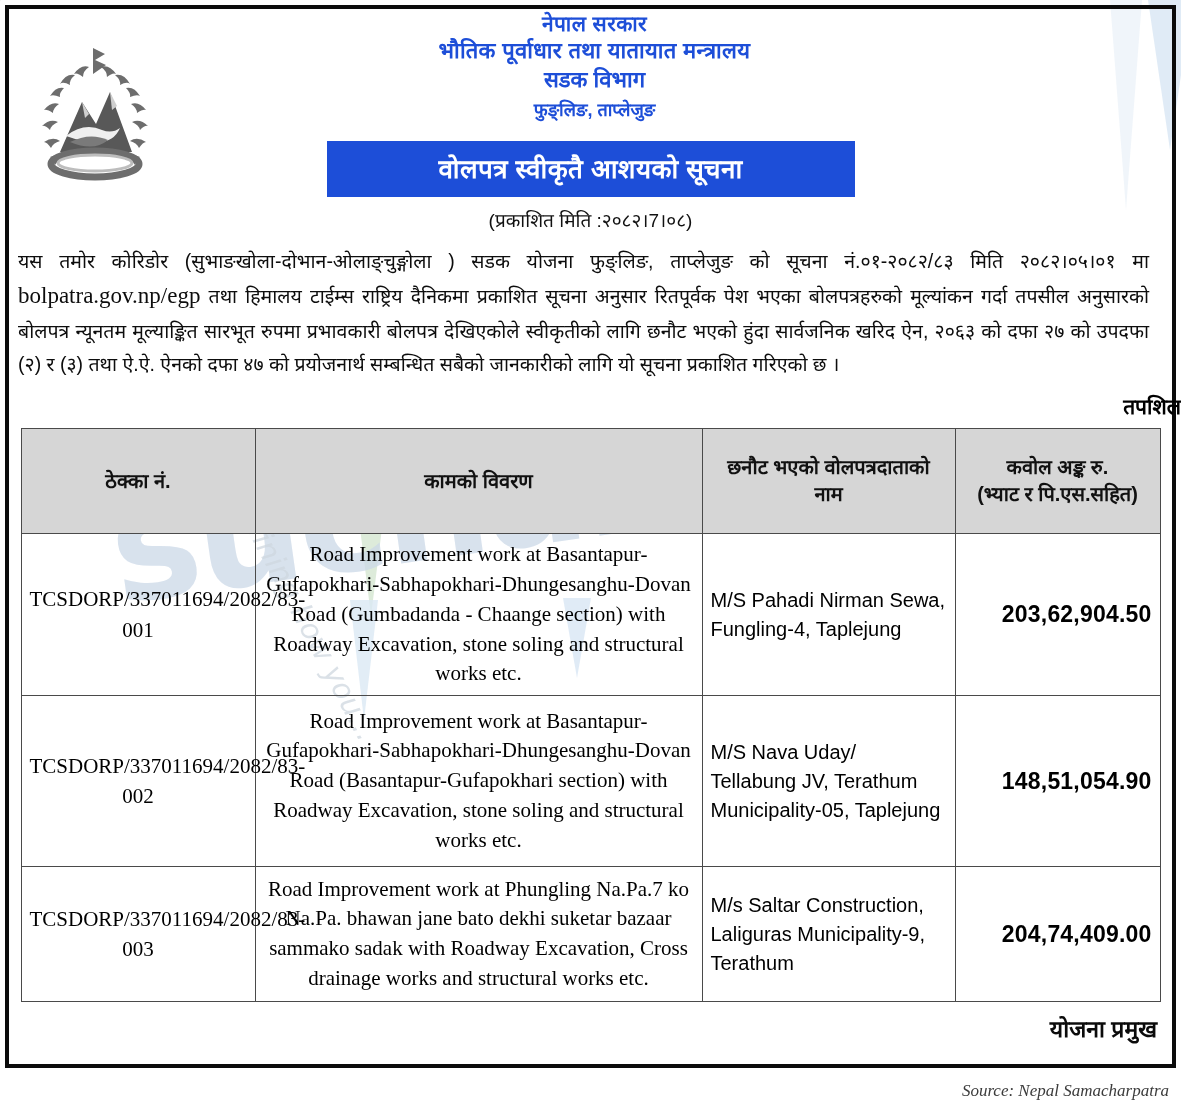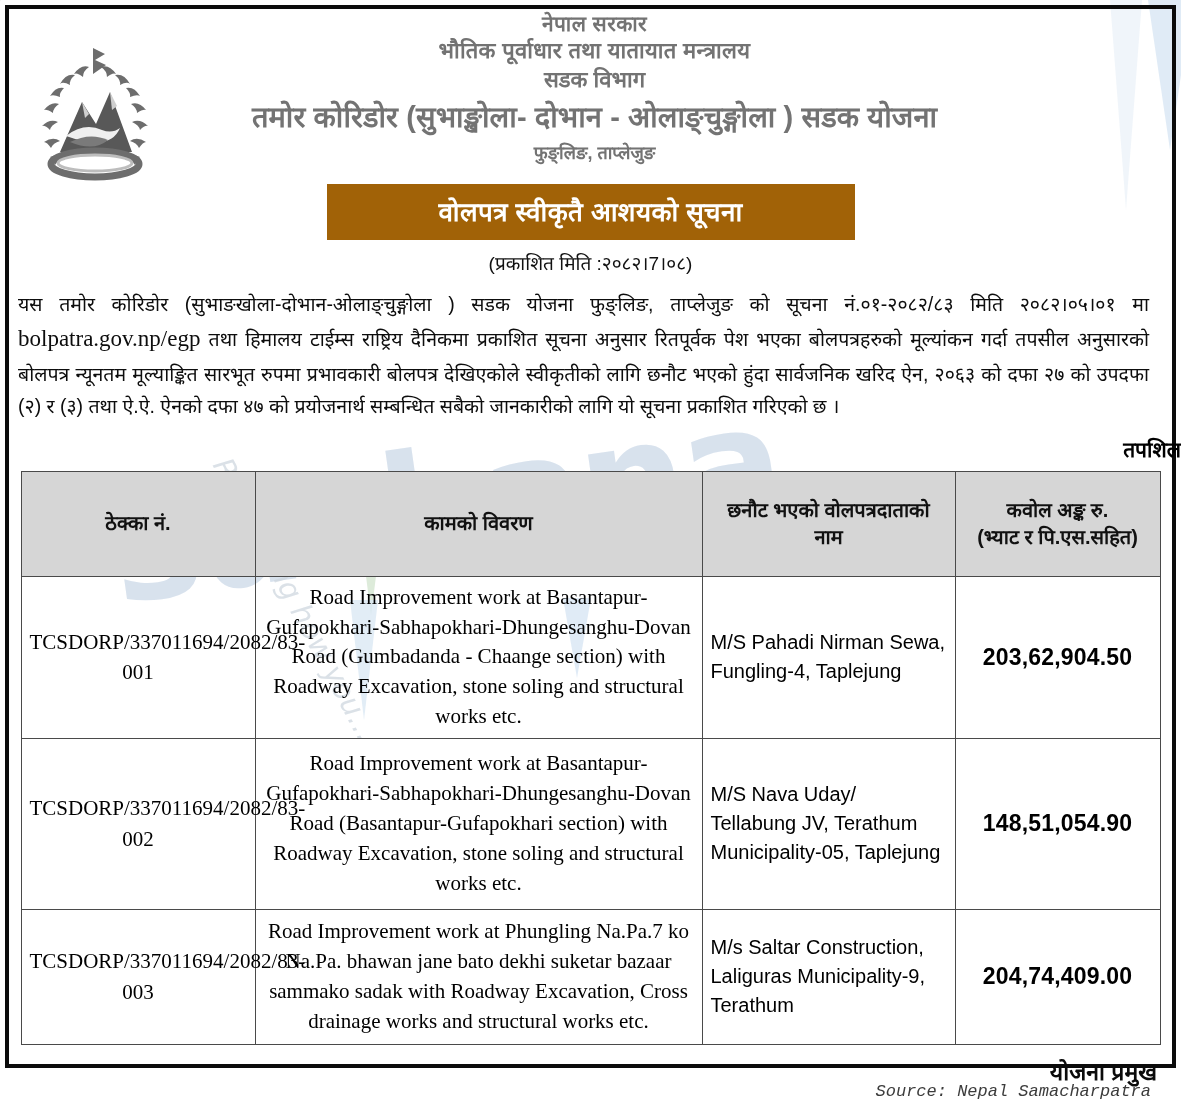--- a/index.html
+++ b/index.html
@@ -137,34 +137,34 @@
     position: absolute;
     top: 44px;
     left: 36px;
     width: 118px;
     height: 142px;
   }
   .nep {
     font-family: "Liberation Sans", "DejaVu Sans", sans-serif;
     font-weight: 700;
     line-height: 1.30;
-    color: #737373;
+    color: #1d4ed8;
     padding-left: 8px;
   }
   .line-gov   { font-size: 21px; letter-spacing: .4px; }
   .line-min   { font-size: 22px; letter-spacing: .3px; }
   .line-dept  { font-size: 22px; }
   .line-office{ font-size: 25px; letter-spacing: .2px; margin-top: 1px;}
   .line-proj  { font-size: 29px; letter-spacing: .1px; margin-top: 5px;}
   .line-addr  { font-size: 18px; margin-top: 5px; }
 
   .title-band {
     margin: 18px auto 0 auto;
     width: 528px;
-    background: #a16207;
+    background: #1d4ed8;
     color: #ffffff;
     padding: 9px 0 11px 0;
     text-align: center;
   }
   .title-band span {
     font-family: "Liberation Sans", "DejaVu Sans", sans-serif;
     font-weight: 700;
     font-size: 26px;
     letter-spacing: .4px;
   }
@@ -242,21 +242,21 @@
     line-height: 1.42;
     padding: 10px 12px;
   }
   td.c-bidder {
     font-family: "Liberation Sans", "DejaVu Sans", sans-serif;
     font-size: 20px;
     line-height: 1.45;
     padding: 10px 10px;
   }
   td.c-amount {
-    text-align: center;
+    text-align: right;
     font-family: "Liberation Sans", "DejaVu Sans", sans-serif;
     font-weight: 700;
     font-size: 23px;
     letter-spacing: .2px;
   }
 
   .row-1 td { height: 140px; }
   .row-2 td { height: 158px; }
   .row-3 td { height: 122px; }
 
@@ -266,23 +266,23 @@
     margin: 10px 24px 0 0;
     font-family: "Liberation Sans", "DejaVu Sans", sans-serif;
     font-weight: 700;
     font-size: 23px;
     color: #0b0b0b;
   }
 
   
   .source {
     position: absolute;
-    right: 30px;
+    right: 12px;
     bottom: 10px;
-    font-family: Liberation Mono, monospace;
+    font-family: Liberation Serif, serif;
     font-style: italic;
     font-size: 17px;
     color: #3c3c3c;
     z-index: 4;
   }
 </style>
 </head>
 <body>
 
 <div id="page">
@@ -335,21 +335,20 @@
         <path d="M30 92 q18 -14 36 -6 q10 4 18 -2 q-6 14 -22 14 q-16 0 -32 -6z" fill="#efefef"></path>
         <path d="M34 98 q20 -10 38 -2 q-14 12 -38 2z" fill="#7a7a7a"></path>
 
         <ellipse cx="59" cy="120" rx="44" ry="13" fill="none" stroke="#6d6d6d" stroke-width="7"></ellipse>
         <ellipse cx="59" cy="119" rx="37" ry="8" fill="none" stroke="#bdbdbd" stroke-width="3"></ellipse>
       </svg>
 
       <div class="nep line-gov">नेपाल सरकार</div>
       <div class="nep line-min">भौतिक पूर्वाधार तथा यातायात मन्त्रालय</div>
       <div class="nep line-dept">सडक विभाग</div>
-      <div class="nep line-proj">तमोर कोरिडोर (सुभाङ्खोला- दोभान - ओलाङ्चुङ्गोला ) सडक योजना</div>
       <div class="nep line-addr">फुङ्लिङ, ताप्लेजुङ</div>
 
       <div class="title-band">
         <span>वोलपत्र स्वीकृतै आशयको सूचना</span>
       </div>
 
       <div class="pub-date">(प्रकाशित मिति :२०८२।7।०८)</div>
     </div>
 
     <p class="body-para"><span>यस तमोर कोरिडोर (सुभाङखोला-दोभान-ओलाङ्चुङ्गोला ) सडक योजना फुङ्लिङ, ताप्लेजुङ को सूचना नं.०१-२०८२/८३ मिति २०८२।०५।०१ मा </span><span class="mono-url">bolpatra.gov.np/egp</span><span> तथा हिमालय टाईम्स राष्ट्रिय दैनिकमा प्रकाशित सूचना अनुसार रितपूर्वक पेश भएका बोलपत्रहरुको मूल्यांकन गर्दा तपसील अनुसारको बोलपत्र न्यूनतम मूल्याङ्कित सारभूत रुपमा प्रभावकारी बोलपत्र देखिएकोले स्वीकृतीको लागि छनौट भएको हुंदा सार्वजनिक खरिद ऐन, २०६३ को दफा २७ को उपदफा (२) र (३) तथा ऐ.ऐ. ऐनको दफा ४७ को प्रयोजनार्थ सम्बन्धित सबैको जानकारीको लागि यो सूचना प्रकाशित गरिएको छ ।</span></p>

